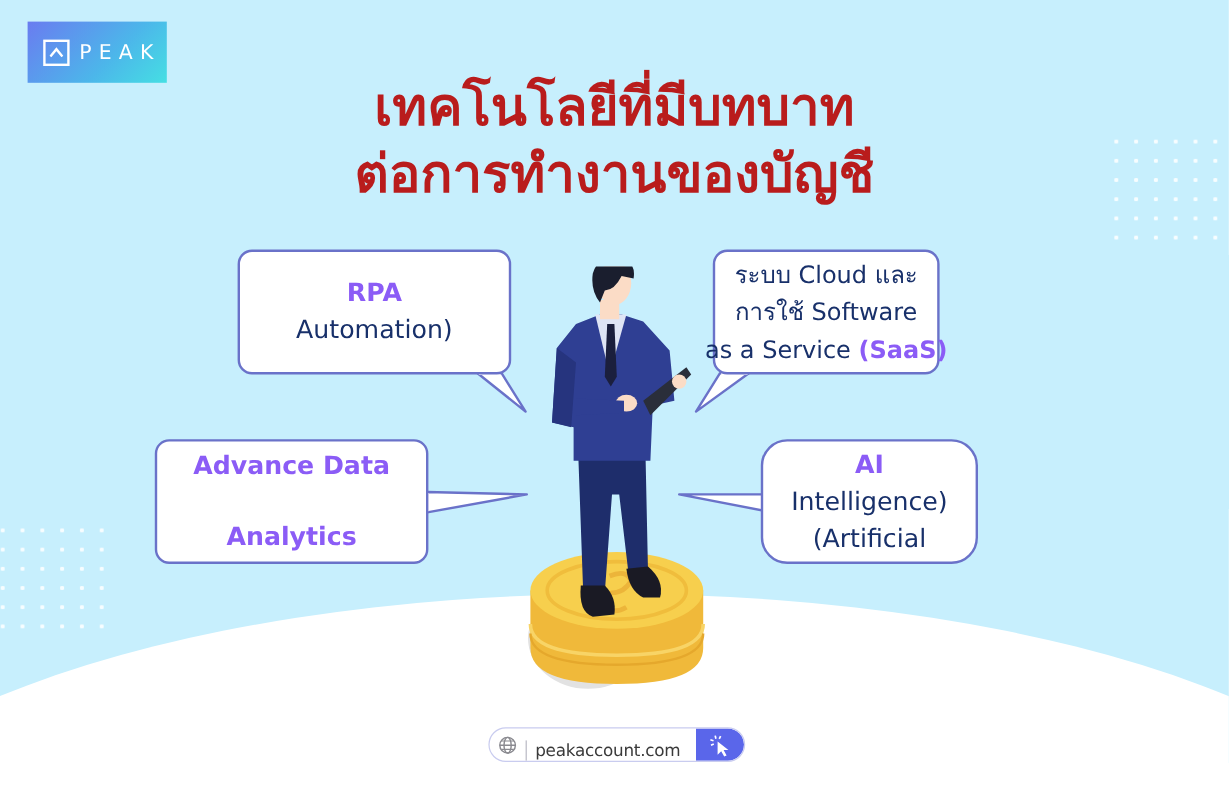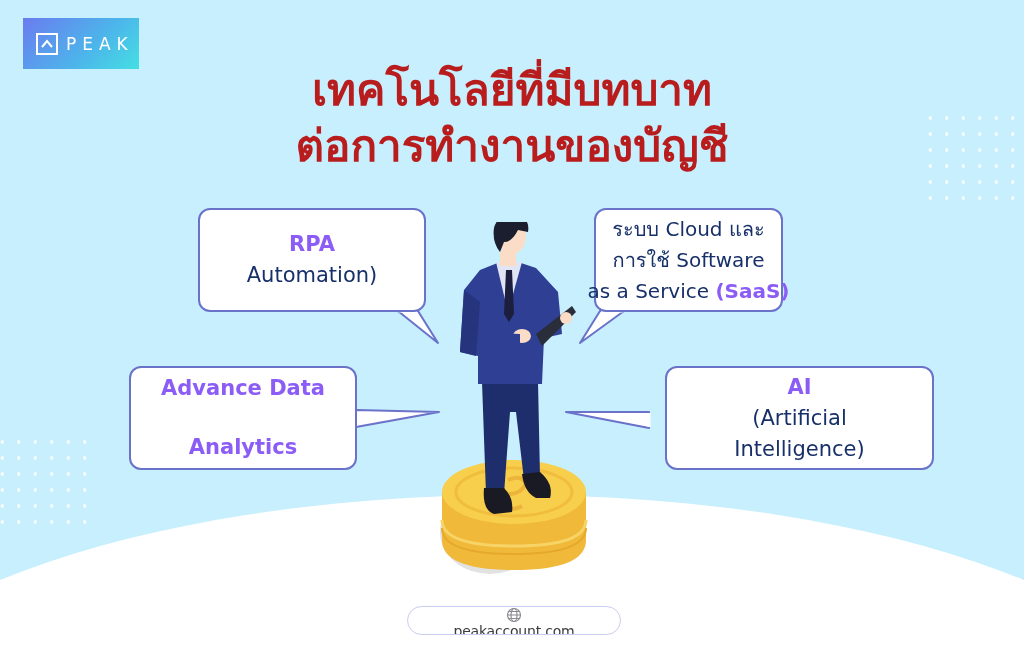--- a/index.html
+++ b/index.html
@@ -57,32 +57,32 @@
       position: absolute; background: #fff;
       border: 2px solid #6a72c9; border-radius: 12px;
       display: flex; flex-direction: column; align-items: center; justify-content: center;
       text-align: center; color: #18306a;
       font-family: "DejaVu Sans", sans-serif; font-size: 21px; line-height: 31px;
     }
     .accent { color: #8b5cf6; font-weight: 700; }
     .bubble-rpa { left: 198px; top: 208px; width: 228px; height: 104px; }
     .bubble-cloud { left: 594px; top: 208px; width: 189px; height: 104px; font-size: 20px; }
     .bubble-ada { left: 129px; top: 366px; width: 228px; height: 104px; gap: 28px; }
-    .bubble-ai { left: 665px; top: 366px; width: 269px; height: 104px; }
+    .bubble-ai { left: 634px; top: 366px; width: 181px; height: 104px; border-radius: 22px; }
 
     .tail { position: absolute; overflow: visible; }
 
     
     .figure { position: absolute; left: 420px; top: 222px; width: 200px; height: 360px; }
 
     
     .url-pill {
       position: absolute; left: 407px; top: 606px; width: 214px; height: 29px;
       border: 1.5px solid #c9ccef; border-radius: 15px; background: #fff;
-      display: flex; align-items: center; overflow: hidden; flex-direction: column;
+      display: flex; align-items: flex-end; overflow: hidden;
     }
     .globe { width: 30px; height: 100%; display: flex; align-items: center; justify-content: center; }
     .sep { width: 1px; height: 17px; background: #b8b8c4; margin-right: 7px; }
     .url-text {
       font-family: "DejaVu Sans", sans-serif; font-size: 14px; color: #3a3a3a; flex: 1;
       letter-spacing: -0.2px;
     }
     .cursor-btn {
       width: 40px; height: 100%; background: #5a66ea;
       display: flex; align-items: center; justify-content: center;
@@ -138,22 +138,22 @@
     <div><span style="white-space:pre">as a Service </span><span class="accent">(SaaS)</span></div>
   </div>
 
   <div class="bubble bubble-ada">
     <div class="accent">Advance Data</div>
     <div class="accent">Analytics</div>
   </div>
 
   <div class="bubble bubble-ai">
     <div class="accent">AI</div>
+    <div>Intelligence)</div>
     <div>(Artificial</div>
-    <div>Intelligence)</div>
   </div>
 
   <svg class="figure" viewBox="0 0 200 360">
 
     <ellipse cx="70" cy="310" rx="50" ry="42" fill="#e2e2e2"></ellipse>
 
     <g>
       <path d="M22 270 L22 318 Q22 348 94 348 Q166 348 166 318 L166 270 Z" fill="#f0b93a"></path>
       <path d="M22 298 Q22 324 94 324 Q166 324 166 298" fill="none" stroke="#f8d466" stroke-width="3"></path>
       <path d="M22 306 Q22 332 94 332 Q166 332 166 306" fill="none" stroke="#e5a82c" stroke-width="2"></path>

